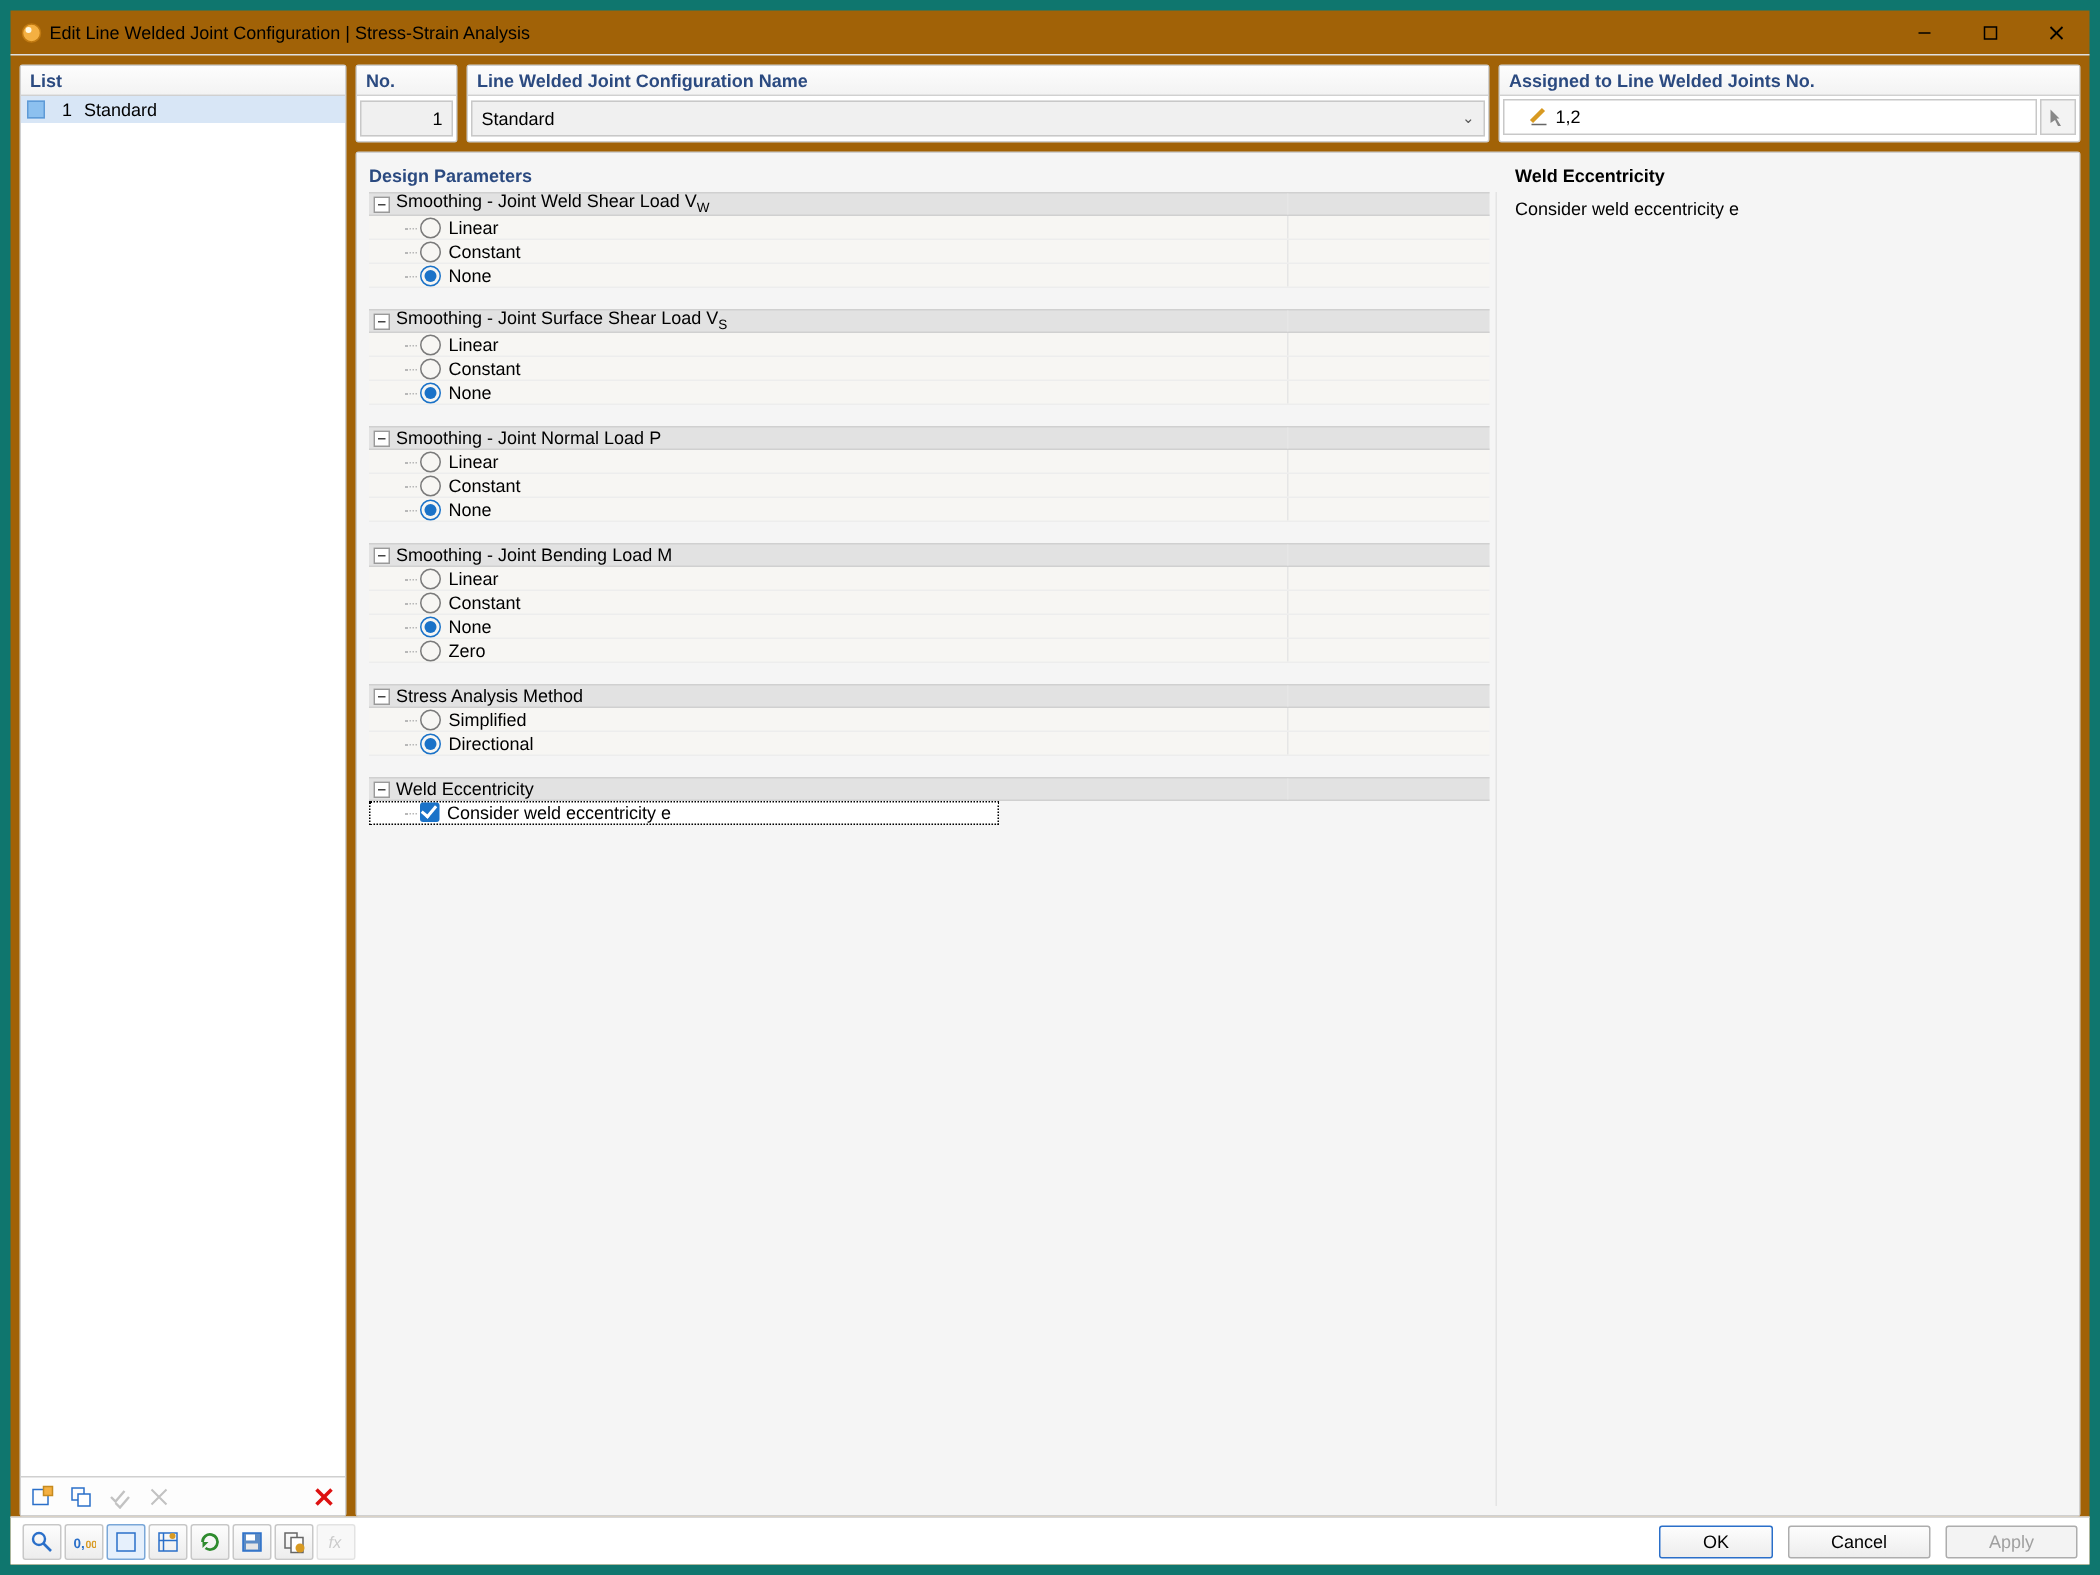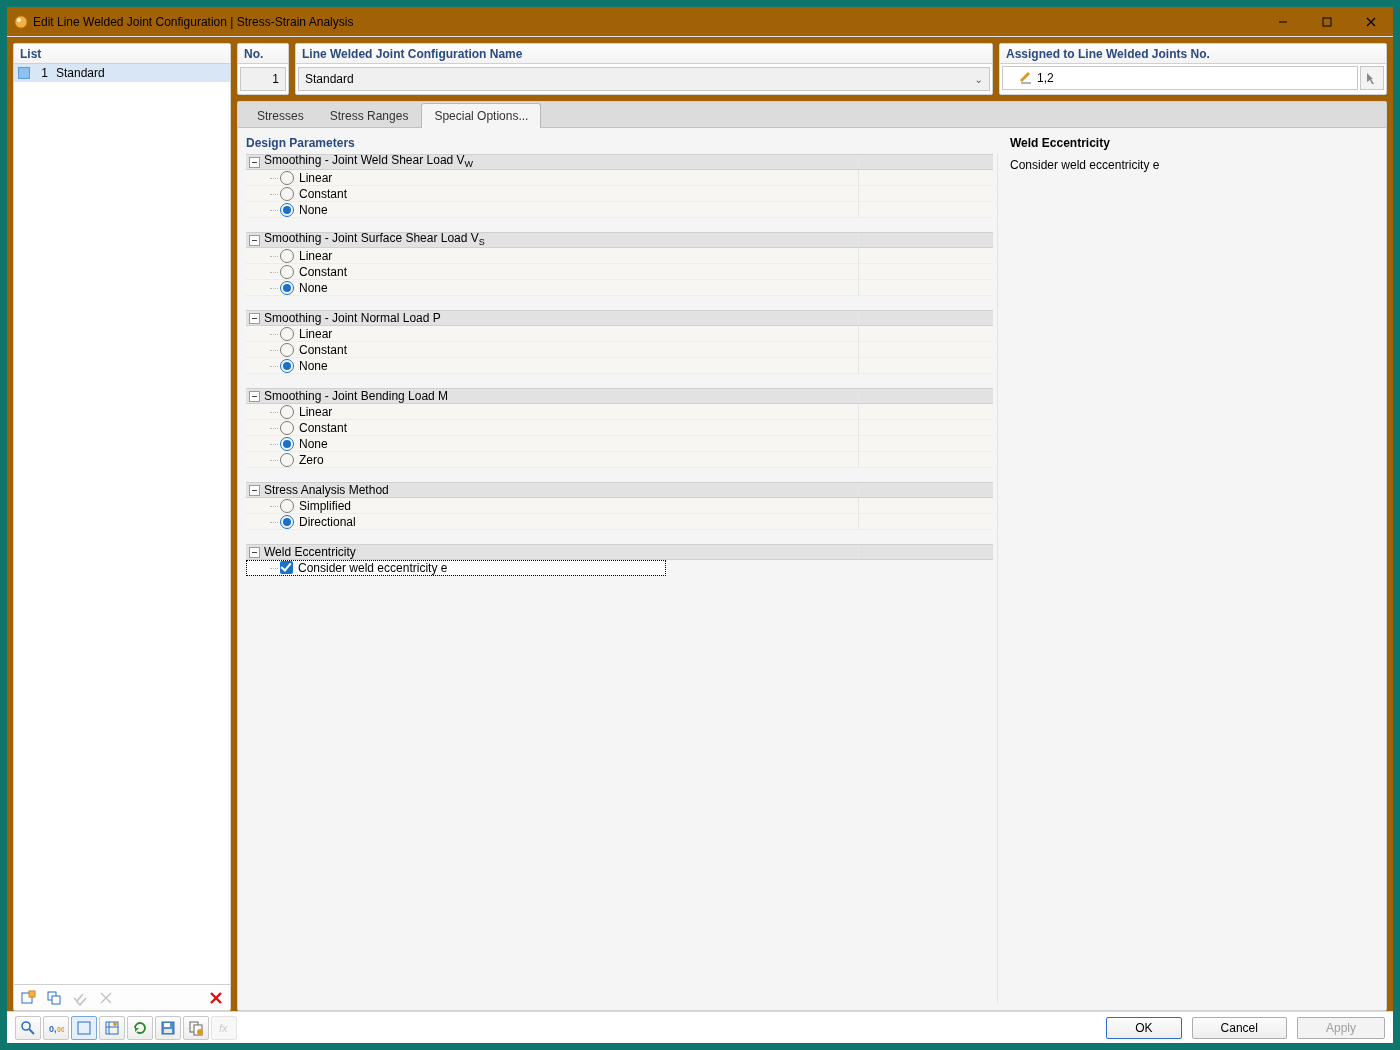--- a/index.html
+++ b/index.html
@@ -22,21 +22,21 @@
   .list-row .sq { width:12px; height:12px; background:#8cc0ef; border:1px solid #5e9ad6; }
   .list-row .num { width:18px; text-align:right; padding-right:4px; }
   .left-toolbar { height:26px; border-top:1px solid #d0d0d0; display:flex; align-items:center; padding:0 2px; gap:2px; background:#fdfdfd;}
   .tb-btn { width:24px; height:22px; display:flex; align-items:center; justify-content:center; border:1px solid transparent; border-radius:2px;}
   .tb-btn.disabled{ opacity:0.5;}
   .tb-spacer{flex:1;}
   
   .right-area { flex:1; display:flex; flex-direction:column; min-width:0;}
   .top-fields { display:flex; gap:6px; height:52px;}
   .field-box { border:1px solid #d0d0d0; border-radius:2px; background:#fff; display:flex; flex-direction:column;}
-  .field-box.no { width:52px;}
+  .field-box.no { width:68px;}
   .field-box.name{ flex:1;}
   .field-box.assigned{ width:388px; display:flex; flex-direction:column;}
   .field-header{ height:20px; background:linear-gradient(#fdfdfd,#f3f3f3); border-bottom:1px solid #d0d0d0; padding:0 6px; display:flex; align-items:center;color:#2b4a80; font-weight:600; font-size:12px;}
   .field-body{ flex:1; display:flex; align-items:center; padding:2px;}
   .num-input{ width:100%; height:24px; border:1px solid #c8c8c8; background:#f0f0f0; text-align:right; padding:0 6px; font:inherit;}
   .combo{ flex:1; height:24px; border:1px solid #c8c8c8; background:#f0f0f0; display:flex; align-items:center; padding:0 6px; justify-content:space-between;}
   .combo .caret{ font-size:10px; color:#555;}
   .assigned-body{display:flex; padding:2px; gap:2px;}
   .assigned-input{ flex:1; height:24px; border:1px solid #c8c8c8; background:#fff; display:flex; align-items:center; padding:0 16px; gap:4px;}
   .pick-btn{ width:24px; height:24px; border:1px solid #c8c8c8; background:#f3f3f3; display:flex; align-items:center; justify-content:center;}
@@ -200,25 +200,20 @@
             <div class="pick-btn">
               <svg width="14" height="14" viewBox="0 0 14 14">
                   <path d="M2 2 L8 8 L6 8 L9 13 L7 13 L5 9 L2 11 Z" fill="#888"></path>
                 </svg>
             </div>
           </div>
         </div>
       </div>
 
       <div class="tabs-container">
-        <div class="tabs-strip">
-          <div class="tab">Stresses</div>
-          <div class="tab">Stress Ranges</div>
-          <div class="tab active">Special Options...</div>
-        </div>
         <div class="tab-body">
           <div class="params-col">
             <div class="section-title">Design Parameters</div>
             <div class="grid-area">
               <div class="grid-inner">
 
                 <div class="row group-row">
                   <span class="c1">
                       <span class="expander"></span>
                     </span>

